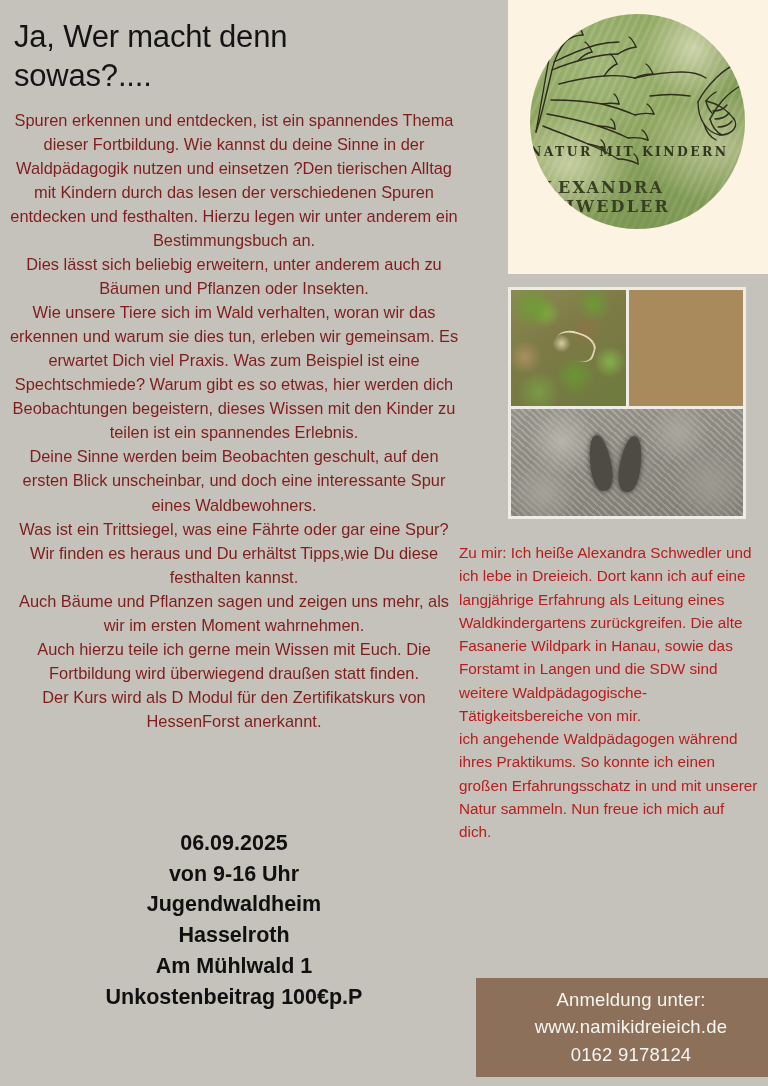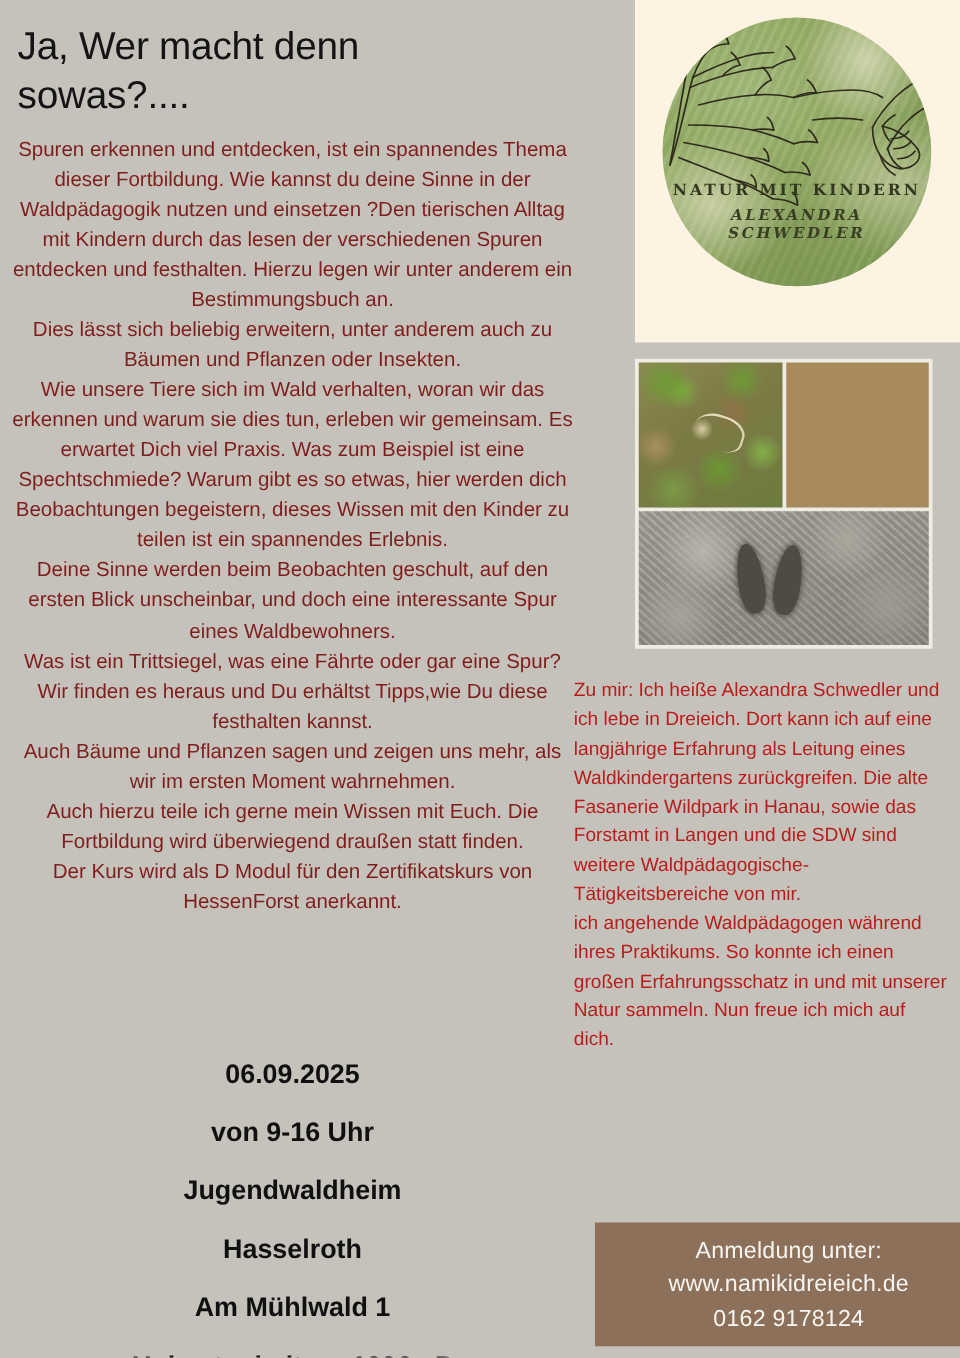--- a/index.html
+++ b/index.html
@@ -61,21 +61,21 @@
     position: absolute;
     left: 8px;
     top: 828px;
     width: 452px;
     text-align: center;
     font-size: 21.5px;
     line-height: 1.43;
     font-weight: 700;
     color: #101010;
   }
-  .event-block div { margin: 16px; }
+  .event-block div { margin: 0; }
 
   
   .logo-panel {
     position: absolute;
     left: 508px;
     top: 0;
     width: 260px;
     height: 274px;
     background: #fdf3e3;
     overflow: hidden;
@@ -101,38 +101,36 @@
       radial-gradient(ellipse at 50% 95%, rgba(120,145,80,.5) 0%, rgba(120,145,80,0) 40%),
       repeating-linear-gradient(115deg, rgba(255,255,255,.05) 0 3px, rgba(0,0,0,.035) 3px 7px);
     mix-blend-mode: normal;
   }
   .logo-art { position: absolute; inset: 0; }
   .logo-text {
     position: absolute;
     left: 0;
     right: 0;
     top: 130px;
-    text-align: center;
     font-family: "DejaVu Serif", serif;
   }
   .logo-text .line1 {
     font-size: 12.4px;
     letter-spacing: 2.4px;
     color: #33371f;
     font-weight: 600;
     display: block;
   }
   .logo-text .line2 {
-    font-size: 12px;
+    font-size: 16px;
     letter-spacing: 2.2px;
     color: #3a3f23;
     font-weight: 600;
     display: block;
-    margin-top: 6px;
-    font-style: italic;
+    margin-top: 19px;
   }
 
   
   .collage {
     position: absolute;
     left: 508px;
     top: 287px;
     width: 238px;
     height: 232px;
     background: #efece4;

